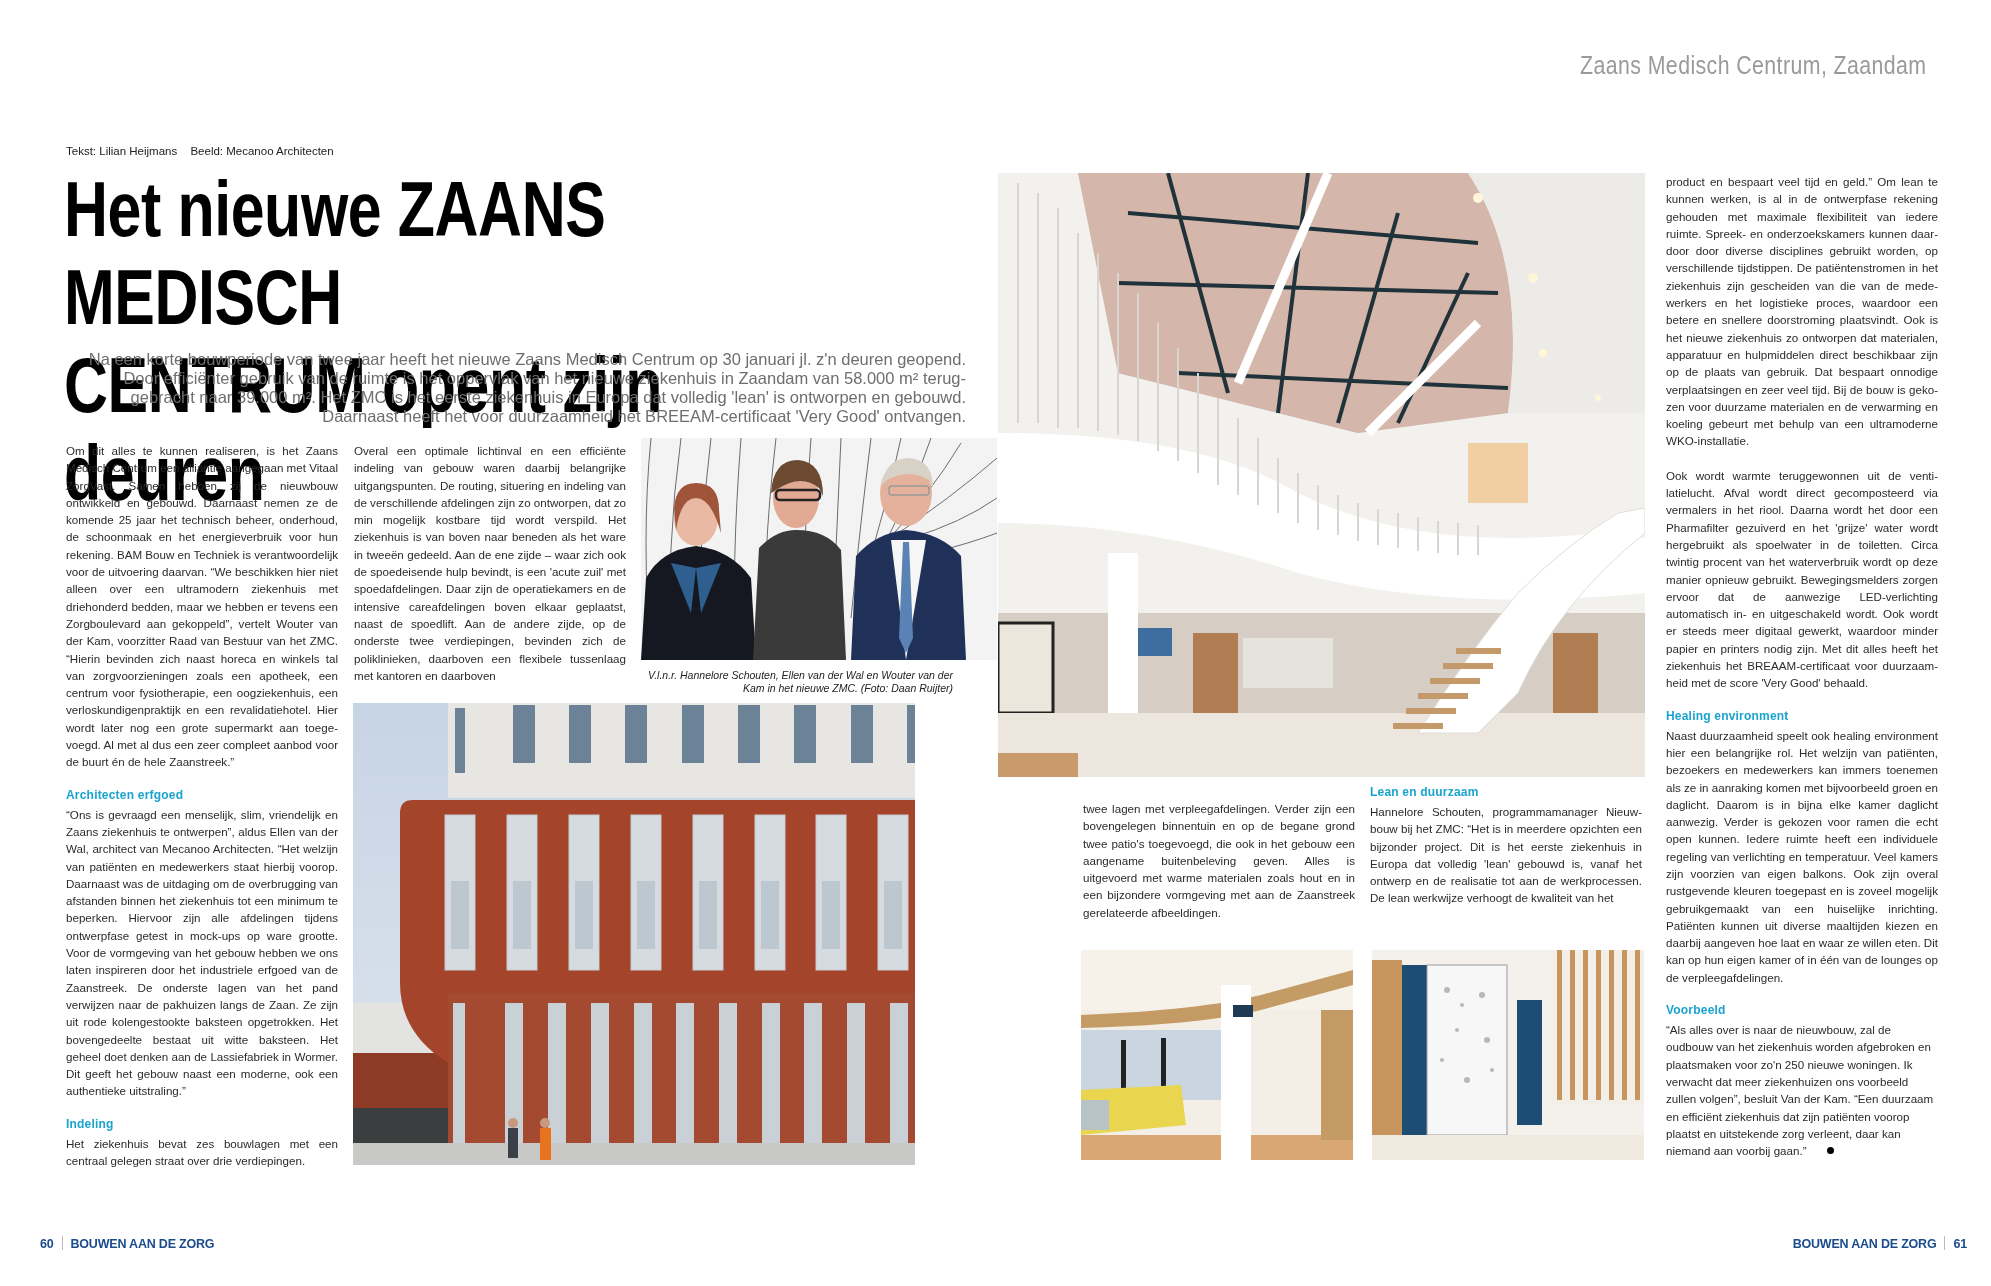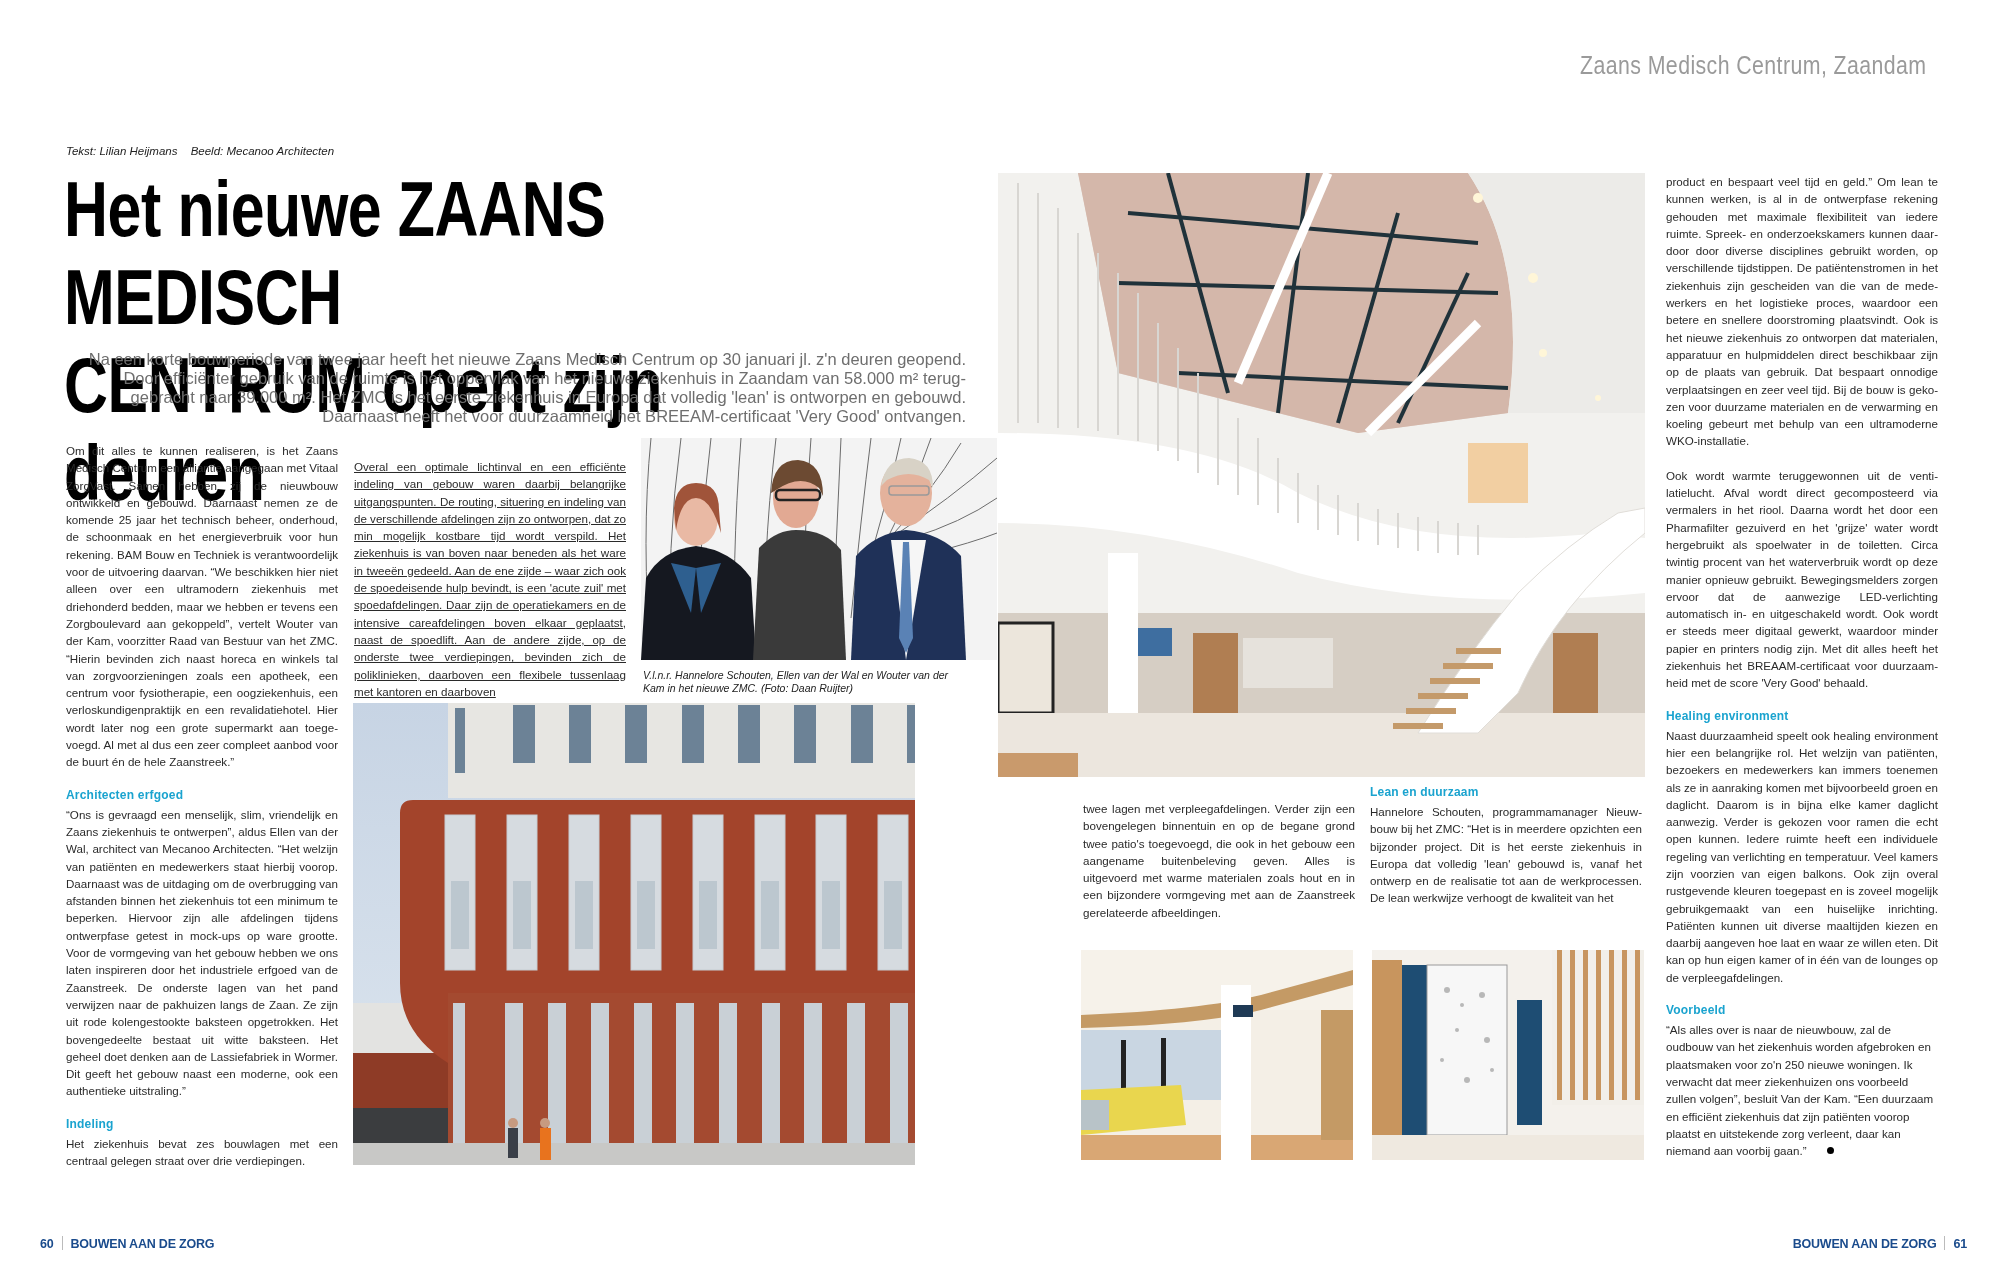--- a/index.html
+++ b/index.html
@@ -6,21 +6,21 @@
   html, body { width: 1991px; height: 1286px; background: #ffffff; overflow: hidden; }
   body { position: relative; font-family: "Liberation Sans", "DejaVu Sans", sans-serif; color: #222; }
 
   .running-header {
     position: absolute; right: 64px; top: 50px;
     font-family: "Liberation Sans", sans-serif; font-size: 26px; color: #9a9a9a;
     transform: scaleX(0.82); transform-origin: right top; letter-spacing: 0.5px;
   }
   .credits {
     position: absolute; left: 66px; top: 145px;
-    font-size: 11.5px; font-style: italic; color: #222;
+    font-size: 11.5px; color: #222;
   }
   .credits span + span { margin-left: 10px; }
 
   .headline {
     position: absolute; left: 64px; top: 165px; width: 1000px;
     font-family: "Liberation Sans", sans-serif; font-weight: bold;
     font-size: 78px; line-height: 88px; color: #000;
     transform: scaleX(0.78); transform-origin: left top; letter-spacing: -0.5px;
   }
   .intro {
@@ -59,21 +59,21 @@
 <div class="intro">Na een korte bouwperiode van twee jaar heeft het nieuwe Zaans Medisch Centrum op 30 januari jl. z'n deuren geopend. Door efficiënter gebruik van de ruimte is het oppervlak van het nieuwe ziekenhuis in Zaandam van 58.000 m² terug­gebracht naar 39.000 m². Het ZMC is het eerste ziekenhuis in Europa dat volledig 'lean' is ontworpen en gebouwd. Daarnaast heeft het voor duurzaamheid het BREEAM-certificaat 'Very Good' ontvangen.</div>
 
 <div class="col" style="left:66px; top:442px; width:272px;">
   <p>Om dit alles te kunnen realiseren, is het Zaans Medisch Centrum een alliantie aangegaan met Vitaal ZorgVast. Samen hebben zij de nieuwbouw ontwikkeld en gebouwd. Daarnaast nemen ze de komende 25 jaar het technisch beheer, onderhoud, de schoonmaak en het energieverbruik voor hun rekening. BAM Bouw en Techniek is verantwoor­delijk voor de uitvoering daarvan. “We beschikken hier niet alleen over een ultramodern ziekenhuis met driehonderd bedden, maar we hebben er tevens een Zorgboulevard aan gekoppeld”, vertelt Wouter van der Kam, voorzitter Raad van Bestuur van het ZMC. “Hierin bevinden zich naast horeca en winkels tal van zorgvoorzieningen zoals een apotheek, een centrum voor fysiotherapie, een oogziekenhuis, een verloskundigenpraktijk en een revalidatiehotel. Hier wordt later nog een grote supermarkt aan toege­voegd. Al met al dus een zeer compleet aanbod voor de buurt én de hele Zaanstreek.”</p>
   <h3>Architecten erfgoed</h3>
   <p style="margin-top:0">“Ons is gevraagd een menselijk, slim, vriendelijk en Zaans ziekenhuis te ontwerpen”, aldus Ellen van der Wal, architect van Mecanoo Architecten. “Het welzijn van patiënten en medewerkers staat hierbij voorop. Daarnaast was de uitdaging om de over­brugging van afstanden binnen het ziekenhuis tot een minimum te beperken. Hiervoor zijn alle afde­lingen tijdens ontwerpfase getest in mock-ups op ware grootte. Voor de vormgeving van het gebouw hebben we ons laten inspireren door het industri­ele erfgoed van de Zaanstreek. De onderste lagen van het pand verwijzen naar de pakhuizen langs de Zaan. Ze zijn uit rode kolengestookte baksteen opgetrokken. Het bovengedeelte bestaat uit witte baksteen. Het geheel doet denken aan de Lassiefa­briek in Wormer. Dit geeft het gebouw naast een moderne, ook een authentieke uitstraling.”</p>
   <h3>Indeling</h3>
   <p style="margin-top:0">Het ziekenhuis bevat zes bouwlagen met een centraal gelegen straat over drie verdiepingen.</p>
 </div>
 
-<div class="col" style="left:354px; top:458px; width:272px;text-decoration:underline;">
+<div class="col" style="left:354px; top:442px; width:272px;">
   <p>Overal een optimale lichtinval en een efficiënte indeling van gebouw waren daarbij belangrijke uitgangspunten. De routing, situering en indeling van de verschillende afdelingen zijn zo ontworpen, dat zo min mogelijk kostbare tijd wordt verspild. Het ziekenhuis is van boven naar beneden als het ware in tweeën gedeeld. Aan de ene zijde – waar zich ook de spoedeisende hulp bevindt, is een 'acute zuil' met spoedafdelingen. Daar zijn de operatiekamers en de intensive careafdelingen boven elkaar geplaatst, naast de spoedlift. Aan de andere zijde, op de onderste twee verdiepingen, bevinden zich de poliklinieken, daarboven een flexibele tussenlaag met kantoren en daarboven</p>
 </div>
 
 <div class="photo" style="left:641px; top:438px; width:356px; height:222px; background:#f4f4f4;">
   <svg width="356" height="222" viewBox="0 0 356 222">
     <rect width="356" height="222" fill="#f3f3f3"></rect>
     <g stroke="#333" stroke-width="1" fill="none" opacity="0.7">
       <path d="M10 0 Q0 100 10 222"></path>
         <path d="M40 0 Q25 110 30 222"></path>
         <path d="M70 0 Q55 120 60 222"></path>
@@ -102,21 +102,21 @@
     <path d="M112 222 L118 110 Q135 92 155 92 Q185 92 200 112 L205 222 Z" fill="#3a3a3a"></path>
 
     <ellipse cx="265" cy="55" rx="26" ry="33" fill="#e4b29c"></ellipse>
     <path d="M240 48 Q245 20 268 20 Q292 22 292 50 L288 42 Q268 30 246 42 Z" fill="#d8d2c6"></path>
     <rect x="248" y="48" width="40" height="9" rx="3" fill="none" stroke="#999" stroke-width="1.5"></rect>
     <path d="M210 222 L215 118 Q235 95 265 92 Q300 95 320 118 L325 222 Z" fill="#1f3158"></path>
     <path d="M250 102 L265 222 L285 102 Z" fill="#f6f6f6"></path>
     <path d="M262 104 L268 104 L272 200 L265 215 L258 200 Z" fill="#5a82b5"></path>
   </svg>
 </div>
-<div class="caption" style="left:643px; top:669px; width:310px;">V.l.n.r. Hannelore Schouten, Ellen van der Wal en Wouter van der Kam in het nieuwe ZMC. (Foto: Daan Ruijter)</div>
+<div class="caption" style="left:643px; top:669px; width:310px;text-align:right;">V.l.n.r. Hannelore Schouten, Ellen van der Wal en Wouter van der Kam in het nieuwe ZMC. (Foto: Daan Ruijter)</div>
 
 <div class="photo" style="left:353px; top:703px; width:562px; height:462px;">
   <svg width="562" height="462" viewBox="0 0 562 462">
     <defs>
       <linearGradient id="sky" x1="0" y1="0" x2="0" y2="1">
           <stop offset="0" stop-color="#c7d4e4"></stop>
           <stop offset="1" stop-color="#dde6ef"></stop>
         </linearGradient>
     </defs>
     <rect width="562" height="462" fill="url(#sky)"></rect>

